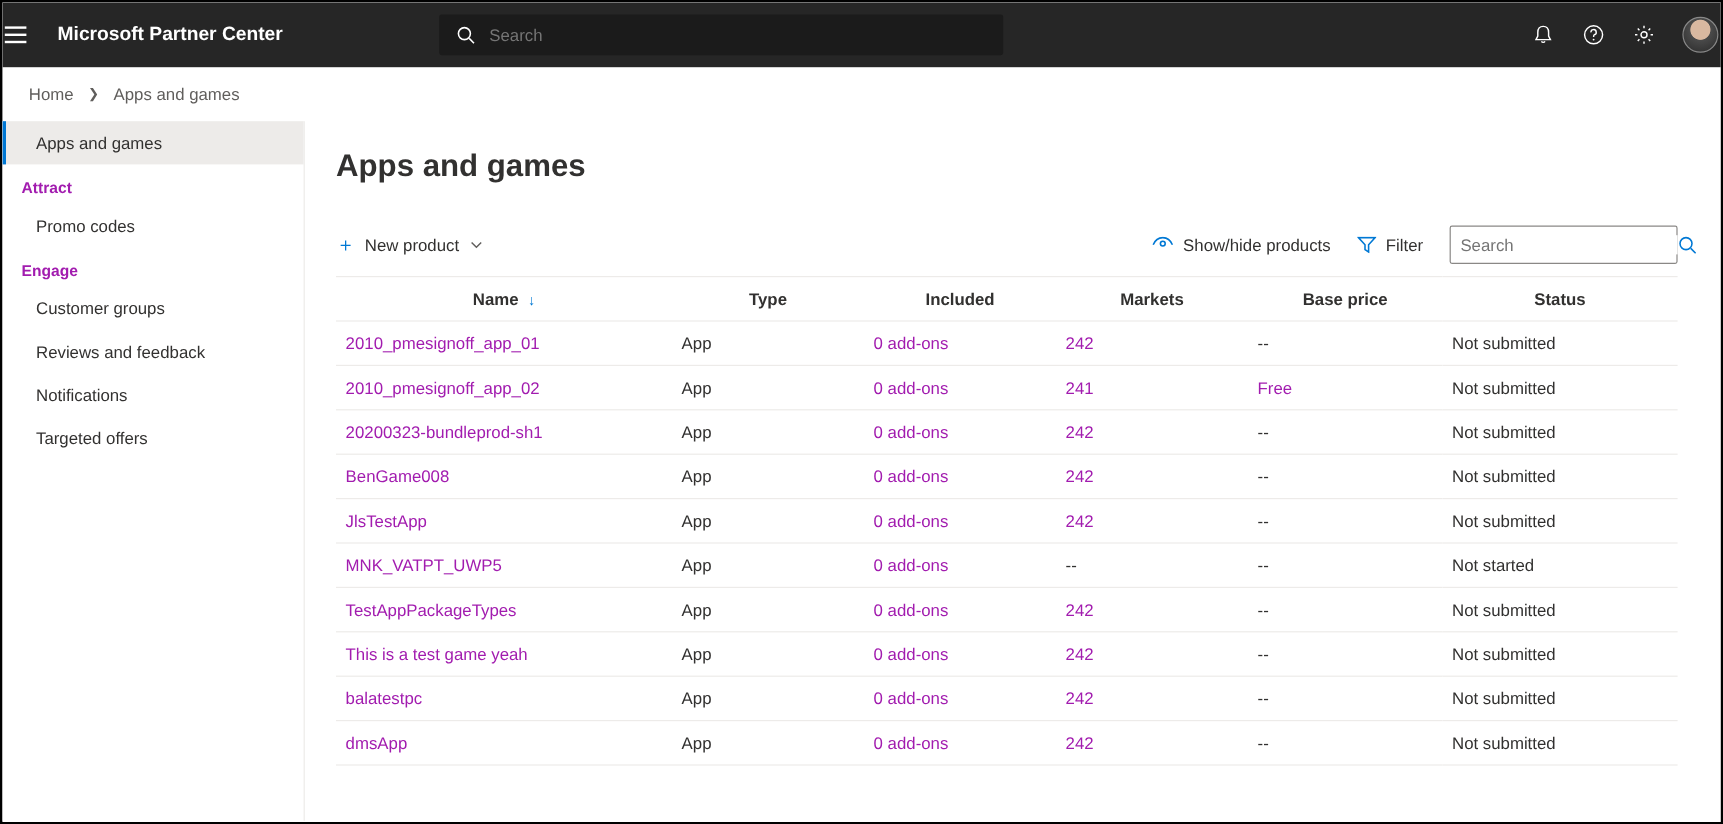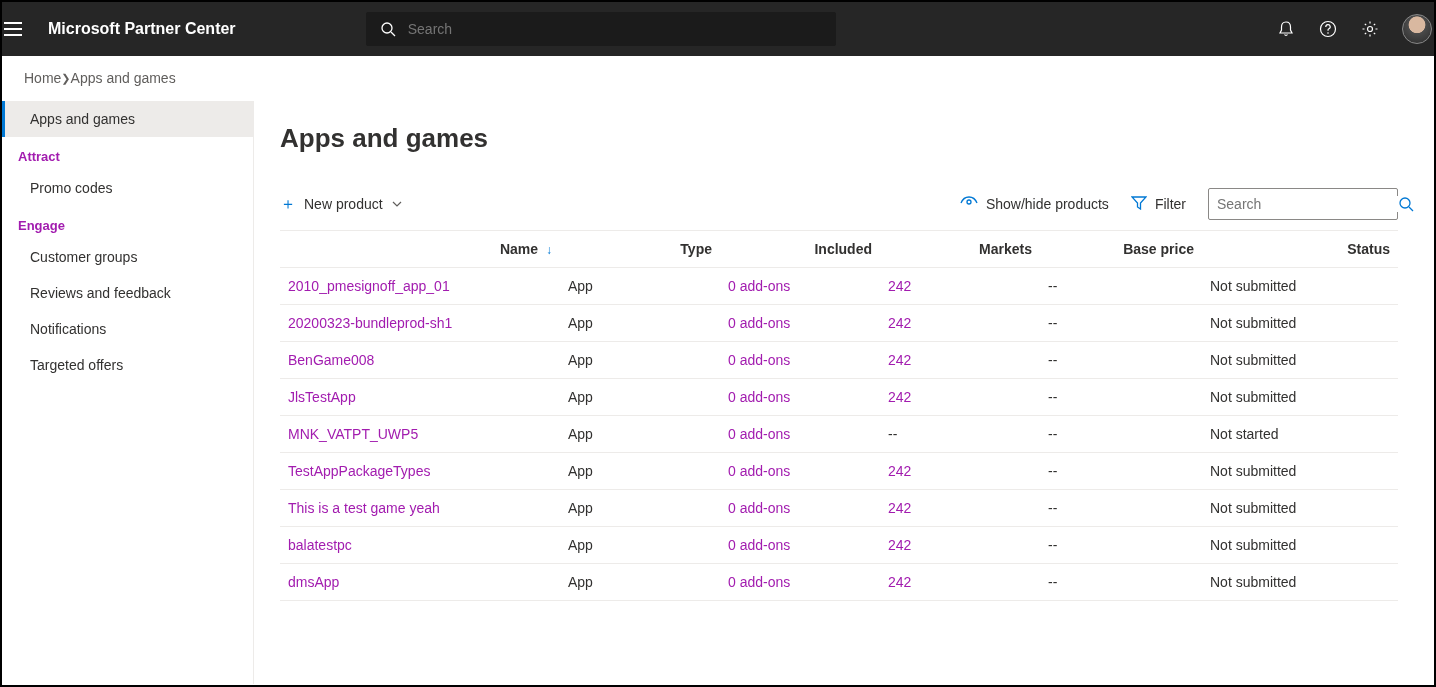--- a/index.html
+++ b/index.html
@@ -11,48 +11,48 @@
   .hamburger span { display: block; height: 2px; background: #fff; width: 18px; }
   .header-title { font-size: 16px; font-weight: 600; }
   .header-search { flex: 0 0 470px; margin-left: auto; margin-right: auto; background: #1b1b1b; height: 34px; display: flex; align-items: center; padding: 0 14px; border-radius: 2px; position: relative; left: -60px; }
   .header-search .search-icon { margin-right: 12px; }
   .header-search input { background: transparent; border: none; color: #ccc; outline: none; font-size: 14px; width: 100%; }
   .header-actions { display: flex; align-items: center; gap: 22px; margin-left: auto; }
   .icon-btn { width: 20px; height: 20px; display: flex; align-items: center; justify-content: center; cursor: pointer; }
   .avatar { width: 30px; height: 30px; border-radius: 50%; background: radial-gradient(circle at 50% 35%, #d9b8a0 0%, #d9b8a0 35%, #4a4a4a 38%, #2a2a2a 100%); border: 1px solid #888; }
 
   
-  .breadcrumb { padding: 14px 22px; display: flex; align-items: center; font-size: 14px; color: #605e5c; border-bottom: 1px solid transparent; }
+  .breadcrumb { padding: 14px 22px; display: flex; align-items: center; gap: 12px; font-size: 14px; color: #605e5c; border-bottom: 1px solid transparent; }
   .breadcrumb .crumb { color: #605e5c; }
   .breadcrumb .chevron { color: #605e5c; font-size: 11px; }
 
   .shell { display: flex; height: calc(100% - 54px - 46px); }
 
   
   .sidebar { width: 252px; border-right: 1px solid #edebe9; background: #fff; }
   .side-item { padding: 10px 20px 10px 28px; font-size: 14px; color: #323130; cursor: pointer; }
   .side-item.active { background: #edebe9; border-left: 3px solid #0078d4; padding-left: 25px; font-weight: 400; }
   .side-heading { padding: 12px 20px 6px 16px; font-size: 13px; font-weight: 600; color: #a21caf; }
 
   
   .main { flex: 1; padding: 22px 36px 0 26px; overflow-y: auto; }
   .page-title { font-size: 26px; font-weight: 700; margin-bottom: 34px; }
   .toolbar { display: flex; align-items: center; margin-bottom: 10px; gap: 20px; }
   .new-product { display: flex; align-items: center; gap: 8px; color: #323130; cursor: pointer; font-size: 14px; }
   .new-product .plus { color: #0078d4; font-size: 16px; font-weight: 400; }
   .toolbar-right { margin-left: auto; display: flex; align-items: center; gap: 22px; }
-  .action-link { display: flex; align-items: flex-start; gap: 8px; color: #323130; cursor: pointer; font-size: 14px; }
+  .action-link { display: flex; align-items: center; gap: 8px; color: #323130; cursor: pointer; font-size: 14px; }
   .action-link .ic { color: #0078d4; }
   .search-box { border: 1px solid #8a8886; height: 32px; width: 190px; display: flex; align-items: center; padding: 0 8px; border-radius: 2px; }
   .search-box input { border: none; outline: none; flex: 1; font-size: 14px; color: #605e5c; }
   .search-box .sicon { color: #0078d4; }
 
   
   table { width: 100%; border-collapse: collapse; }
-  thead th { text-align: right; font-weight: 600; font-size: 14px; color: #323130; padding: 10px 8px; border-bottom: 1px solid #edebe9; border-top: 1px solid #edebe9; }
+  thead th { text-align: center; font-weight: 600; font-size: 14px; color: #323130; padding: 10px 8px; border-bottom: 1px solid #edebe9; border-top: 1px solid #edebe9; }
   thead th.sort { cursor: pointer; }
   thead th .arrow { color: #0078d4; font-size: 12px; margin-left: 4px; }
   tbody td { padding: 10px 8px; border-bottom: 1px solid #edebe9; font-size: 14px; vertical-align: middle; }
   tbody td.link { color: #a21caf; cursor: pointer; }
   tbody td.plain { color: #323130; }
 
   .col-name { width: 280px; }
   .col-type { width: 160px; }
   .col-included { width: 160px; }
   .col-markets { width: 160px; }
@@ -182,20 +182,28 @@
       <tbody id="table-body">
           <tr>
             <td class="link col-name">2010_pmesignoff_app_01</td>
             <td class="plain">App</td>
             <td class="link">0 add-ons</td>
             <td class="link">242</td>
             <td class="plain">--</td>
             <td class="plain">Not submitted</td>
           </tr>
           <tr>
+            <td class="link col-name">2010_pmesignoff_app_02</td>
+            <td class="plain">App</td>
+            <td class="link">0 add-ons</td>
+            <td class="link">241</td>
+            <td class="link">Free</td>
+            <td class="plain">Not submitted</td>
+          </tr>
+          <tr>
             <td class="link col-name">20200323-bundleprod-sh1</td>
             <td class="plain">App</td>
             <td class="link">0 add-ons</td>
             <td class="link">242</td>
             <td class="plain">--</td>
             <td class="plain">Not submitted</td>
           </tr>
           <tr>
             <td class="link col-name">BenGame008</td>
             <td class="plain">App</td>

